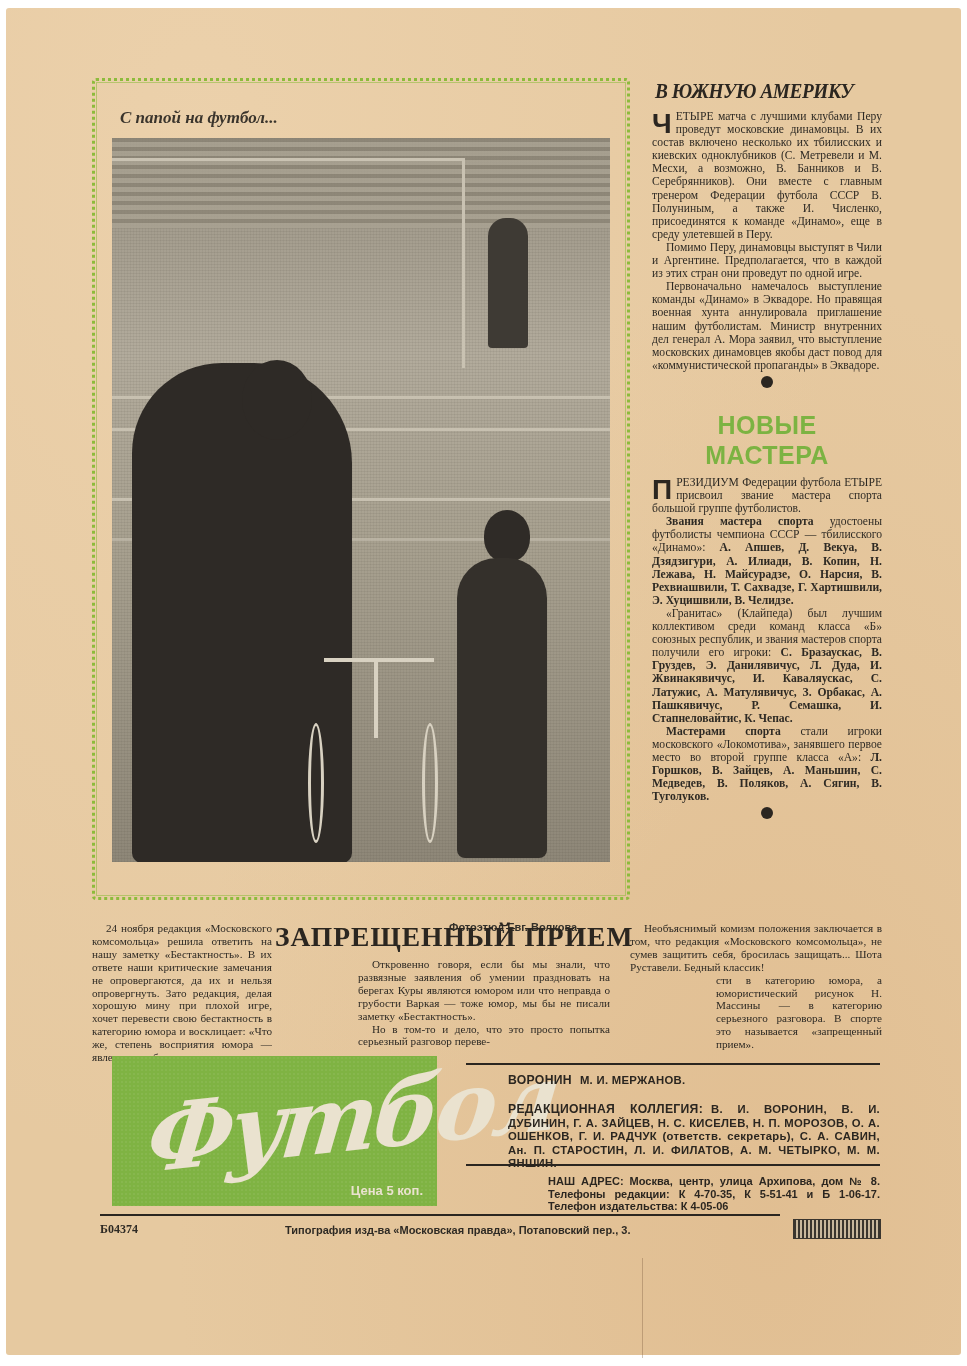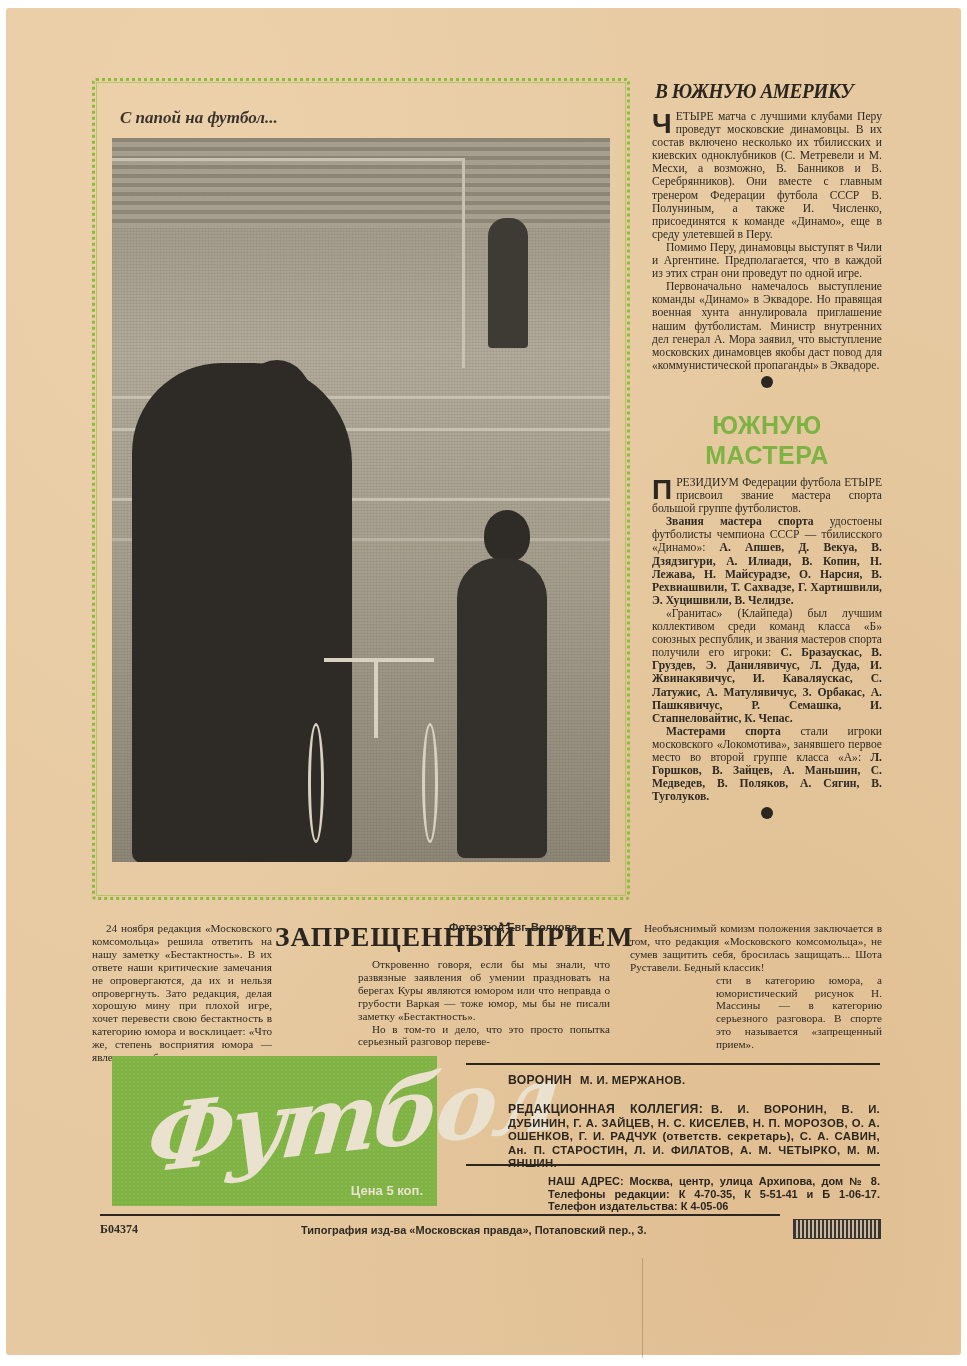--- a/index.html
+++ b/index.html
@@ -73,21 +73,21 @@
   .logo { position: absolute; left: 112px; top: 1056px; width: 325px; height: 150px; background: #7fb343;
     background-image: radial-gradient(rgba(255,255,255,0.06) 1px, transparent 1px); background-size: 4px 4px; }
   .logo-text { position: absolute; left: 35px; top: 8px; font: italic 700 92px "DejaVu Serif", serif; color: #eae2cf; letter-spacing: -4px; transform: rotate(-6deg) skewX(-12deg); }
   .logo-price { position: absolute; right: 14px; bottom: 8px; font: bold 13px "Liberation Sans", sans-serif; color: #eae2cf; }
 
   .rule { position: absolute; height: 2px; background: #2b2620; }
   .editorial { position: absolute; left: 508px; top: 1074px; width: 372px; font: bold 11.3px/13.4px "Liberation Sans", sans-serif; color: #2b2620; text-align: justify; letter-spacing: 0.3px; }
   .editorial .lbl { font-size: 12.2px; margin-right: 8px; }
   .address { position: absolute; left: 548px; top: 1175px; width: 332px; font: bold 11px/12.6px "Liberation Sans", sans-serif; color: #2b2620; text-align: justify; }
   .footer-code { position: absolute; left: 100px; top: 1222px; font: bold 12px "Liberation Serif", serif; }
-  .footer-print { position: absolute; left: 301px; top: 1224px; font: bold 11px "Liberation Sans", sans-serif; }
+  .footer-print { position: absolute; left: 285px; top: 1224px; font: bold 11px "Liberation Sans", sans-serif; }
   .stamp { position: absolute; left: 793px; top: 1219px; width: 88px; height: 20px; background:
     repeating-linear-gradient(90deg, #3a352e 0 2px, #c8b79c 2px 4px); border: 1px solid #3a352e; }
 </style>
 </head>
 <body>
 
 <div class="page">
   <div class="fold"></div>
 </div>
 
@@ -117,21 +117,21 @@
 <div class="col-right" style="top:110px">
   <div class="para noindent">
     <span class="drop">Ч</span><span>ЕТЫРЕ матча с лучшими клубами Перу проведут московские динамовцы. В их состав включено несколько их тбилисских и киевских одноклубников (С. Метревели и М. Месхи, а возможно, В. Банников и В. Серебрянников). Они вместе с главным тренером Федерации футбола СССР В. Полуниным, а также И. Численко, присоединятся к команде «Динамо», еще в среду улетевшей в Перу.</span>
   </div>
   <div class="para">Помимо Перу, динамовцы выступят в Чили и Аргентине. Предполагается, что в каждой из этих стран они проведут по одной игре.</div>
   <div class="para">Первоначально намечалось выступление команды «Динамо» в Эквадоре. Но правящая военная хунта аннулировала приглашение нашим футболистам. Министр внутренних дел генерал А. Мора заявил, что выступление московских динамовцев якобы даст повод для «коммунистической пропаганды» в Эквадоре.</div>
   <div class="bullet"></div>
 </div>
 
 <div class="col-right" style="top:410px">
-  <div class="hd-green">ЮЖНУЮ</div>
+  <div class="hd-green">НОВЫЕ</div>
   <div class="hd-green">МАСТЕРА</div>
   <div class="para noindent" style="margin-top:6px">
     <span class="drop">П</span><span>РЕЗИДИУМ Федерации футбола ЕТЫРЕ присвоил звание мастера спорта большой группе футболистов.</span>
   </div>
   <div class="para">
     <span class="bold">Звания мастера спорта</span><span> удостоены футболисты чемпиона СССР — тбилисского «Динамо»: </span><span class="bold">А. Апшев, Д. Векуа, В. Дзядзигури, А. Илиади, В. Копин, Н. Лежава, Н. Майсурадзе, О. Нарсия, В. Рехвиашвили, Т. Сахвадзе, Г. Хартишвили, Э. Хуцишвили, В. Челидзе.</span>
   </div>
   <div class="para">
     <span>«Гранитас» (Клайпеда) был лучшим коллективом среди команд класса «Б» союзных республик, и звания мастеров спорта получили его игроки: </span><span class="bold">С. Бразаускас, В. Груздев, Э. Даниля­вичус, Л. Дуда, И. Жвинакявичус, И. Каваляускас, С. Латужис, А. Матулявичус, З. Орбакас, А. Пашкявичус, Р. Семашка, И. Стапнеловайтис, К. Чепас.</span>
   </div>

